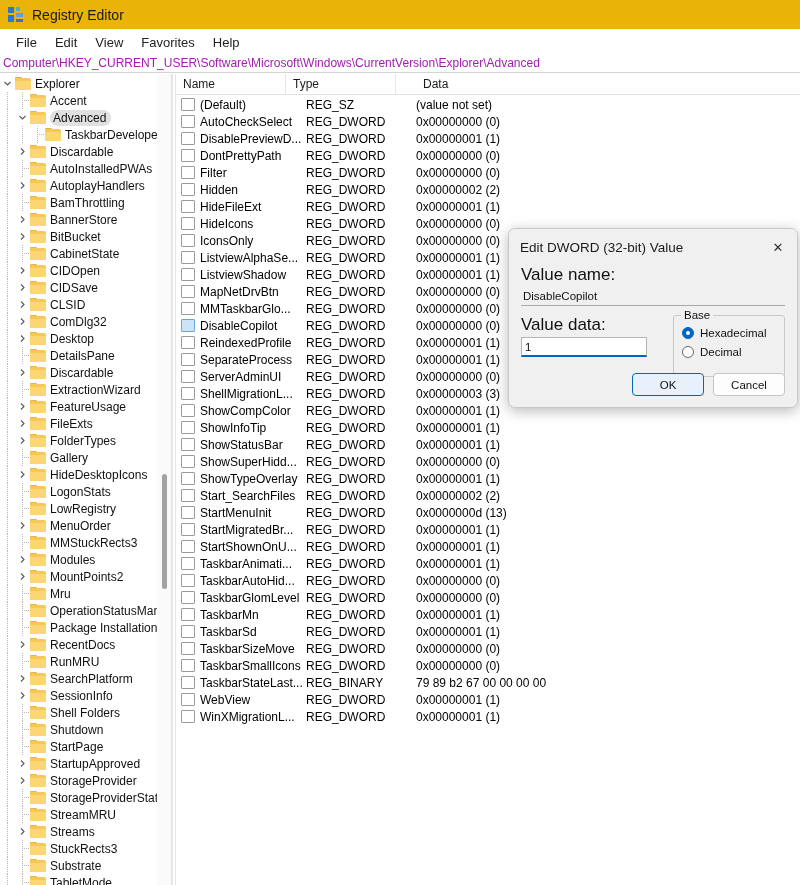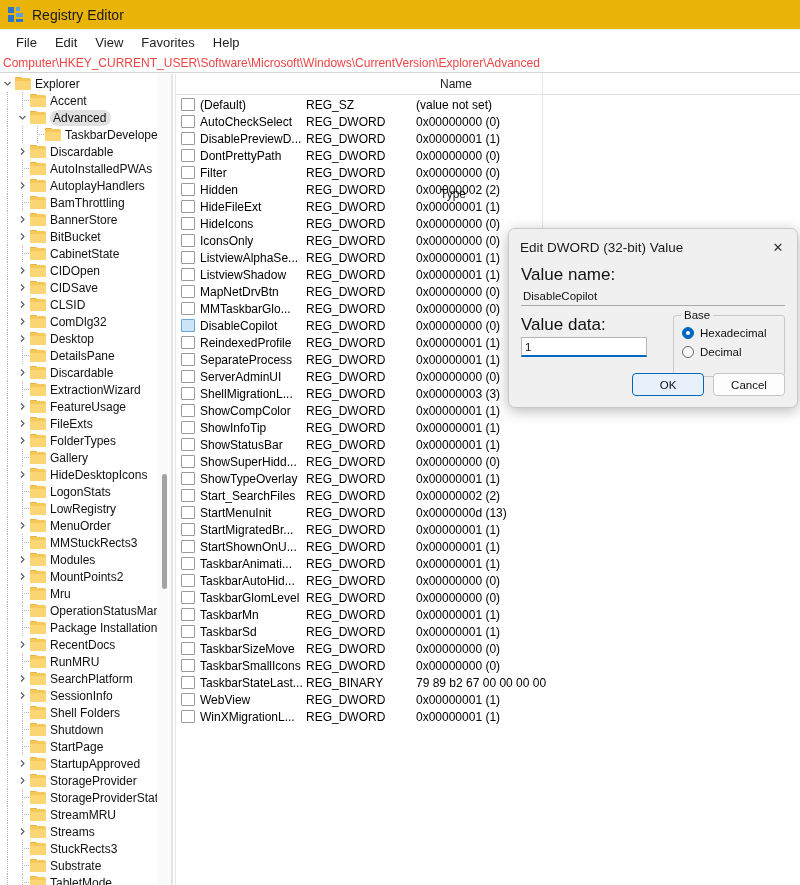--- a/index.html
+++ b/index.html
@@ -54,21 +54,21 @@
 
   
   #addressbar {
     height: 19px;
     background: #ffffff;
     border-bottom: 1px solid #d4d4d4;
     display: flex;
     align-items: center;
     padding-left: 3px;
     font-size: 12px;
-    color: #ef4444;
+    color: #a21caf;
     white-space: nowrap;
     overflow: hidden;
     text-align: right;
   }
 
   
   #main {
     position: absolute;
     top: 74px; left: 0;
     width: 800px;
@@ -192,34 +192,33 @@
     overflow: hidden;
   }
   #col-headers {
     height: 21px;
     display: flex;
     background: #ffffff;
     border-bottom: 1px solid #e0e0e0;
     align-items: center;
     font-size: 12px;
     color: #1a1a1a;
-    flex-direction: column;
   }
   .col-head {
     height: 21px;
     line-height: 21px;
     padding-left: 7px;
     border-right: 1px solid #e7e7e7;
     overflow: hidden;
     white-space: nowrap;
     cursor: default;
   }
   .col-name { width: 110px; flex: 0 0 110px; }
   .col-type { width: 110px; flex: 0 0 110px; }
-  .col-data { flex: 1; border-right: none; }
+  .col-data { flex: 1; border-right: none; margin-left: 20px; }
 
   #value-rows { padding-top: 1px; }
   .val-row {
     height: 17px;
     display: flex;
     align-items: center;
     font-size: 12px;
     white-space: nowrap;
     cursor: default;
   }

